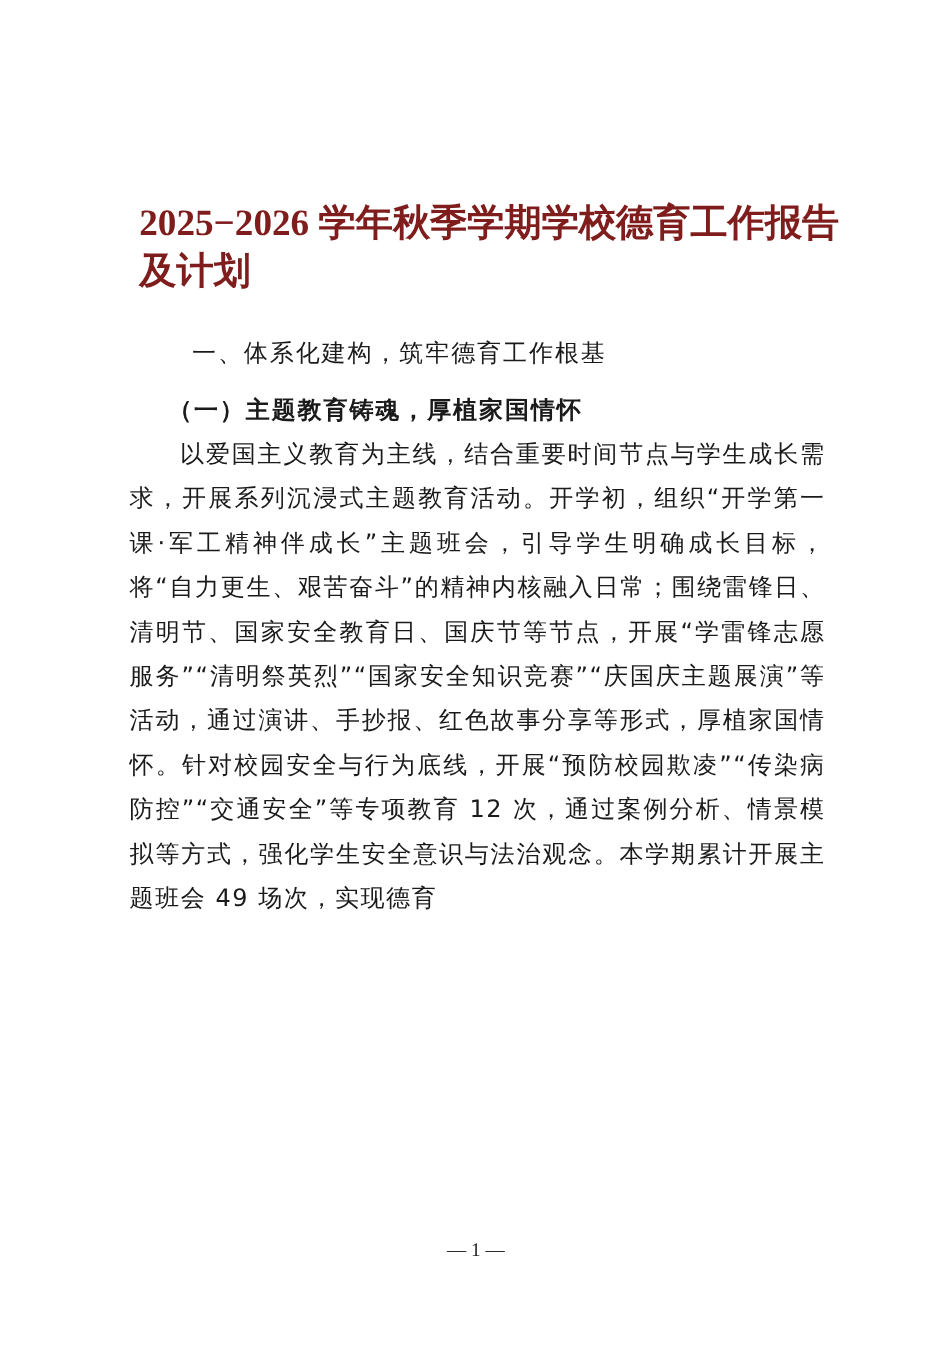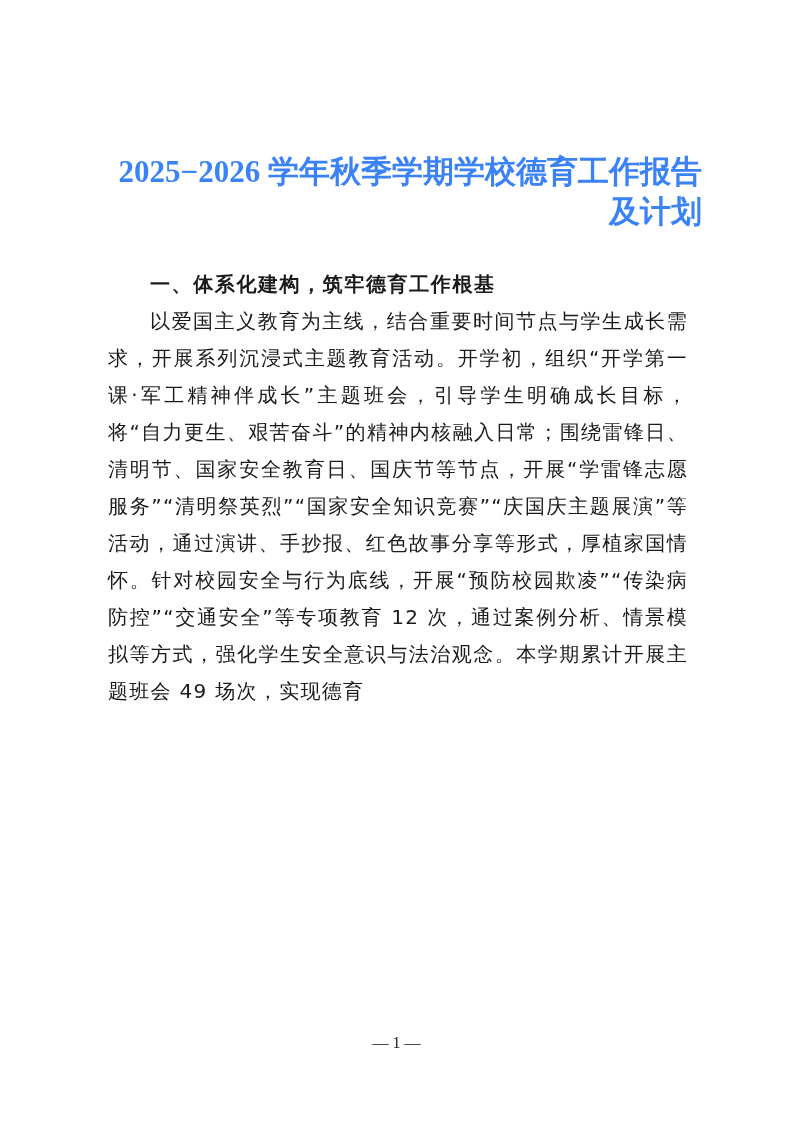--- a/index.html
+++ b/index.html
@@ -2,45 +2,46 @@
 <html><head>
 <meta charset="utf-8">
 <style>
   html, body { margin: 0; padding: 0; background: #ffffff; }
   body { width: 793px; height: 1122px; position: relative; overflow: hidden; }
   .page {
     position: absolute; left: 0; top: 0; width: 793px; height: 1122px; background: #ffffff;
   }
   .title {
     position: absolute; left: 100px; top: 150px; width: 600px;
-    text-align: right;
+    text-align: left;
     font-family: "Liberation Serif", "DejaVu Serif", serif;
-    font-weight: bold; font-size: 31px; line-height: 40px; color: #3b82f6;
-    margin: 2px;
+    font-weight: bold; font-size: 31px; line-height: 40px; color: #7f1d1d;
+    margin: 16px;
   }
   .body {
     position: absolute; left: 108px; top: 266px; width: 580px;
     font-family: "DejaVu Sans", "Liberation Sans", sans-serif;
     font-size: 20px; line-height: 37px; color: #1a1a1a;
     text-align: justify; letter-spacing: 1.3px;
   }
   .p { margin: 0; text-indent: 42px; }
-  .h1 { margin: 0; text-indent: 42px; font-weight: bold; letter-spacing: 1.6px; }
+  .h1 { margin: 10px; text-indent: 42px; font-weight: normal; letter-spacing: 1.6px; }
   .h2 { margin: 0; text-indent: 32px; font-weight: bold; letter-spacing: 1.6px; }
   .pagenum {
     position: absolute; left: 0; top: 1034px; width: 793px; text-align: center;
     font-family: "Liberation Serif", "DejaVu Serif", serif;
     font-size: 16px; color: #222;
   }
 </style>
 </head>
 <body>
 
 <div class="page">
   <h1 class="title">2025−2026 学年秋季学期学校德育工作报告及计划</h1>
 
   <div class="body">
     <p class="h1">一、体系化建构，筑牢德育工作根基</p>
+    <p class="h2">（一）主题教育铸魂，厚植家国情怀</p>
     <p class="p">以爱国主义教育为主线，结合重要时间节点与学生成长需求，开展系列沉浸式主题教育活动。开学初，组织“开学第一课·军工精神伴成长”主题班会，引导学生明确成长目标，将“自力更生、艰苦奋斗”的精神内核融入日常；围绕雷锋日、清明节、国家安全教育日、国庆节等节点，开展“学雷锋志愿服务”“清明祭英烈”“国家安全知识竞赛”“庆国庆主题展演”等活动，通过演讲、手抄报、红色故事分享等形式，厚植家国情怀。针对校园安全与行为底线，开展“预防校园欺凌”“传染病防控”“交通安全”等专项教育 12 次，通过案例分析、情景模拟等方式，强化学生安全意识与法治观念。本学期累计开展主题班会 49 场次，实现德育</p>
   </div>
 
   <div class="pagenum">— 1 —</div>
 </div>
 
 </body></html>

